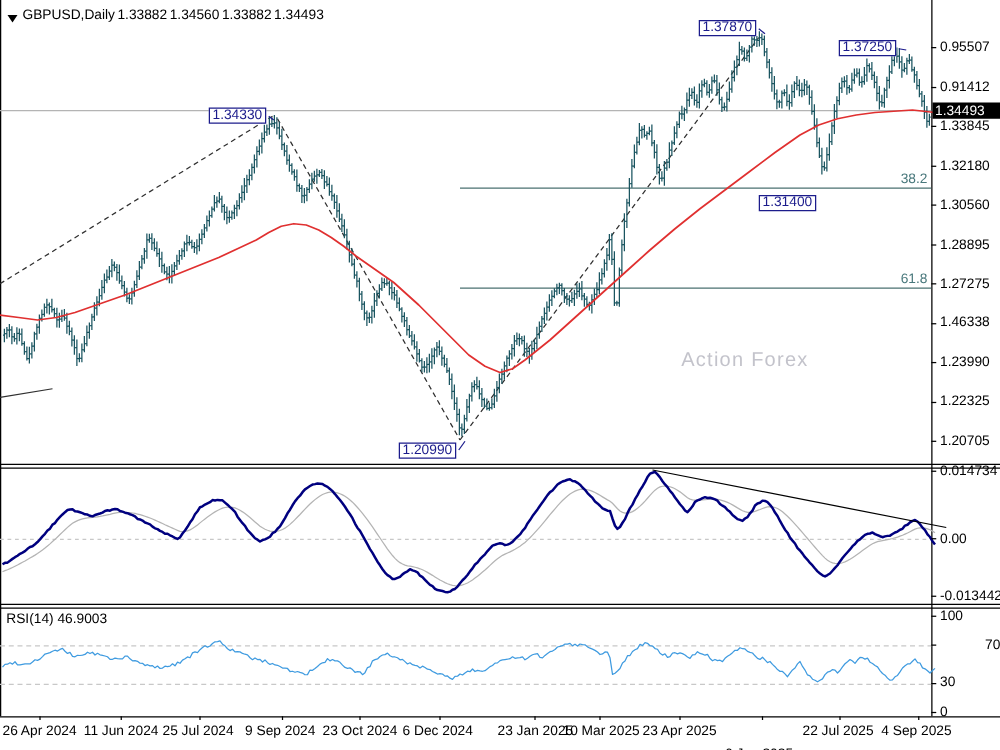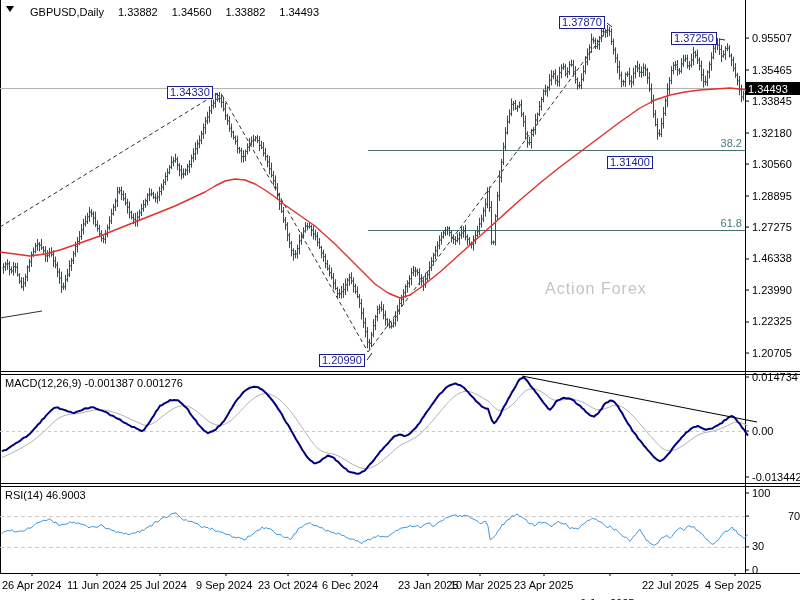--- a/index.html
+++ b/index.html
@@ -1,20 +1,20 @@
 <!DOCTYPE html>
 <html><head>
 <meta charset="utf-8">
 <style>
   html,body{margin:0;padding:0;background:#fff}
   .chart{position:relative;width:800px;height:600px;background:#ffffff;
     font-family:"Liberation Sans",sans-serif;font-size:11px;color:#000;overflow:hidden}
   .chart svg{position:absolute;left:0;top:0}
   .lbl{position:absolute;white-space:nowrap;line-height:13px;color:#000}
-  .hdr{position:absolute;left:6px;top:6px;display:flex;align-items:flex-start;gap:14px}
+  .hdr{position:absolute;left:6px;top:6px;display:flex;align-items:flex-end;gap:2px}
   .tri{width:0;height:0;border-left:4px solid transparent;border-right:4px solid transparent;
     border-top:6px solid #000;display:inline-block;margin-right:2px}
   .tag{position:absolute;border:1px solid #1c1c8c;color:#1c1c8c;background:#fff;
     padding:0 2px;line-height:11px;font-size:11px;white-space:nowrap}
   .cur{position:absolute;background:#000;color:#fff;padding:1px 2px 0 2px;line-height:12px;
     font-size:11px;width:50px;white-space:nowrap}
   .fib{position:absolute;color:#49787c;white-space:nowrap}
   .watermark{position:absolute;font-size:16px;color:#c3c3cb;letter-spacing:1px;white-space:nowrap}
   .panel{position:absolute;left:0;width:746px;background:transparent}
 </style>
@@ -1204,39 +1204,34 @@
 
   <div class="hdr">
     <span class="tri"></span>
     <span>GBPUSD,Daily</span>
     <span>1.33882</span>
     <span>1.34560</span>
     <span>1.33882</span>
     <span>1.34493</span>
   </div>
 
-  <div class="lbl" style="left:5px;top:377px">
-    <span>MACD(12,26,9)</span>
-    <span>-0.001387</span>
-    <span>0.001276</span>
-  </div>
   <div class="lbl" style="left:5px;top:489px">
     <span>RSI(14)</span>
     <span>46.9003</span>
   </div>
 
   <div class="watermark" style="left:545px;top:280px">Action Forex</div>
 
   <div class="cur" style="left:746px;top:82px">1.34493</div>
 
   <div id="labels">
       <div class="fib" style="right:58px;top:137px">38.2</div>
       <div class="fib" style="right:58px;top:217px">61.8</div>
       <div class="lbl" style="left:752px;top:31.60094066570197px">0.95507</div>
-      <div class="lbl" style="left:752px;top:63.52749638205516px">1.35465</div>
+      <div class="lbl" style="left:752px;top:63.52749638205516px">0.91412</div>
       <div class="lbl" style="left:752px;top:94.59117221418248px">1.33845</div>
       <div class="lbl" style="left:752px;top:126.51772793053527px">1.32180</div>
       <div class="lbl" style="left:752px;top:157.58140376266257px">1.30560</div>
       <div class="lbl" style="left:752px;top:189.5079594790158px">1.28895</div>
       <div class="lbl" style="left:752px;top:220.5716353111431px">1.27275</div>
       <div class="lbl" style="left:752px;top:252.49819102749626px">1.46338</div>
       <div class="lbl" style="left:752px;top:283.5618668596236px">1.23990</div>
       <div class="lbl" style="left:752px;top:315.4884225759768px">1.22325</div>
       <div class="lbl" style="left:752px;top:346.55209840810414px">1.20705</div>
       <div class="lbl" style="left:752px;top:370.5px">0.014734</div>

